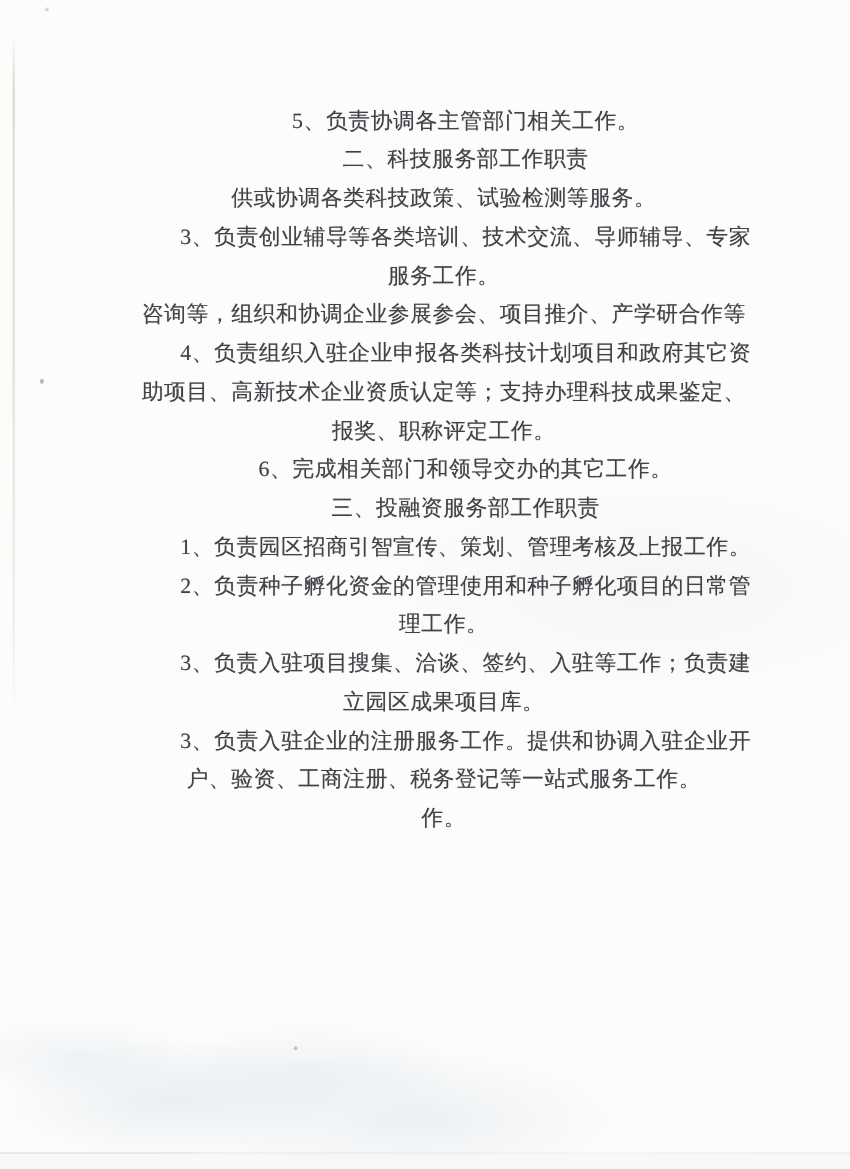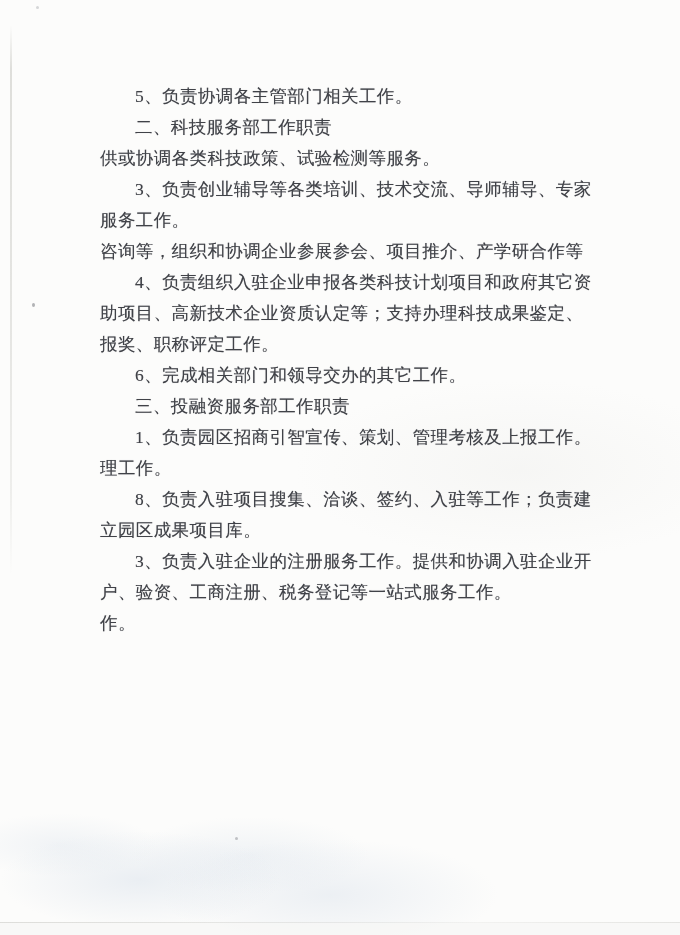--- a/index.html
+++ b/index.html
@@ -78,20 +78,21 @@
     width: 510px;
     color: #404248;
     font-size: 17.5px;
     letter-spacing: 0.4px;
     text-shadow: 0 0 0.7px rgba(64,66,72,0.45);
   }
   .text-block .line {
     height: 31px;
     line-height: 31px;
     white-space: nowrap;
+    text-align: center;
   }
   .text-block .line.indent {
     padding-left: 35px;
   }
 </style>
 </head>
 <body>
 
 <div class="scan-page">
   <div class="crease-left"></div>
@@ -107,20 +108,21 @@
       <div class="line">供或协调各类科技政策、试验检测等服务。</div>
       <div class="line indent">3、负责创业辅导等各类培训、技术交流、导师辅导、专家</div>
       <div class="line">服务工作。</div>
       <div class="line">咨询等，组织和协调企业参展参会、项目推介、产学研合作等</div>
       <div class="line indent">4、负责组织入驻企业申报各类科技计划项目和政府其它资</div>
       <div class="line">助项目、高新技术企业资质认定等；支持办理科技成果鉴定、</div>
       <div class="line">报奖、职称评定工作。</div>
       <div class="line indent">6、完成相关部门和领导交办的其它工作。</div>
       <div class="line indent">三、投融资服务部工作职责</div>
       <div class="line indent">1、负责园区招商引智宣传、策划、管理考核及上报工作。</div>
+      <div class="line indent">2、负责种子孵化资金的管理使用和种子孵化项目的日常管</div>
       <div class="line">理工作。</div>
-      <div class="line indent">8、负责入驻项目搜集、洽谈、签约、入驻等工作；负责建</div>
+      <div class="line indent">3、负责入驻项目搜集、洽谈、签约、入驻等工作；负责建</div>
       <div class="line">立园区成果项目库。</div>
       <div class="line indent">3、负责入驻企业的注册服务工作。提供和协调入驻企业开</div>
       <div class="line">户、验资、工商注册、税务登记等一站式服务工作。</div>
       <div class="line">作。</div>
     </div>
 </div>
 
 </body></html>

